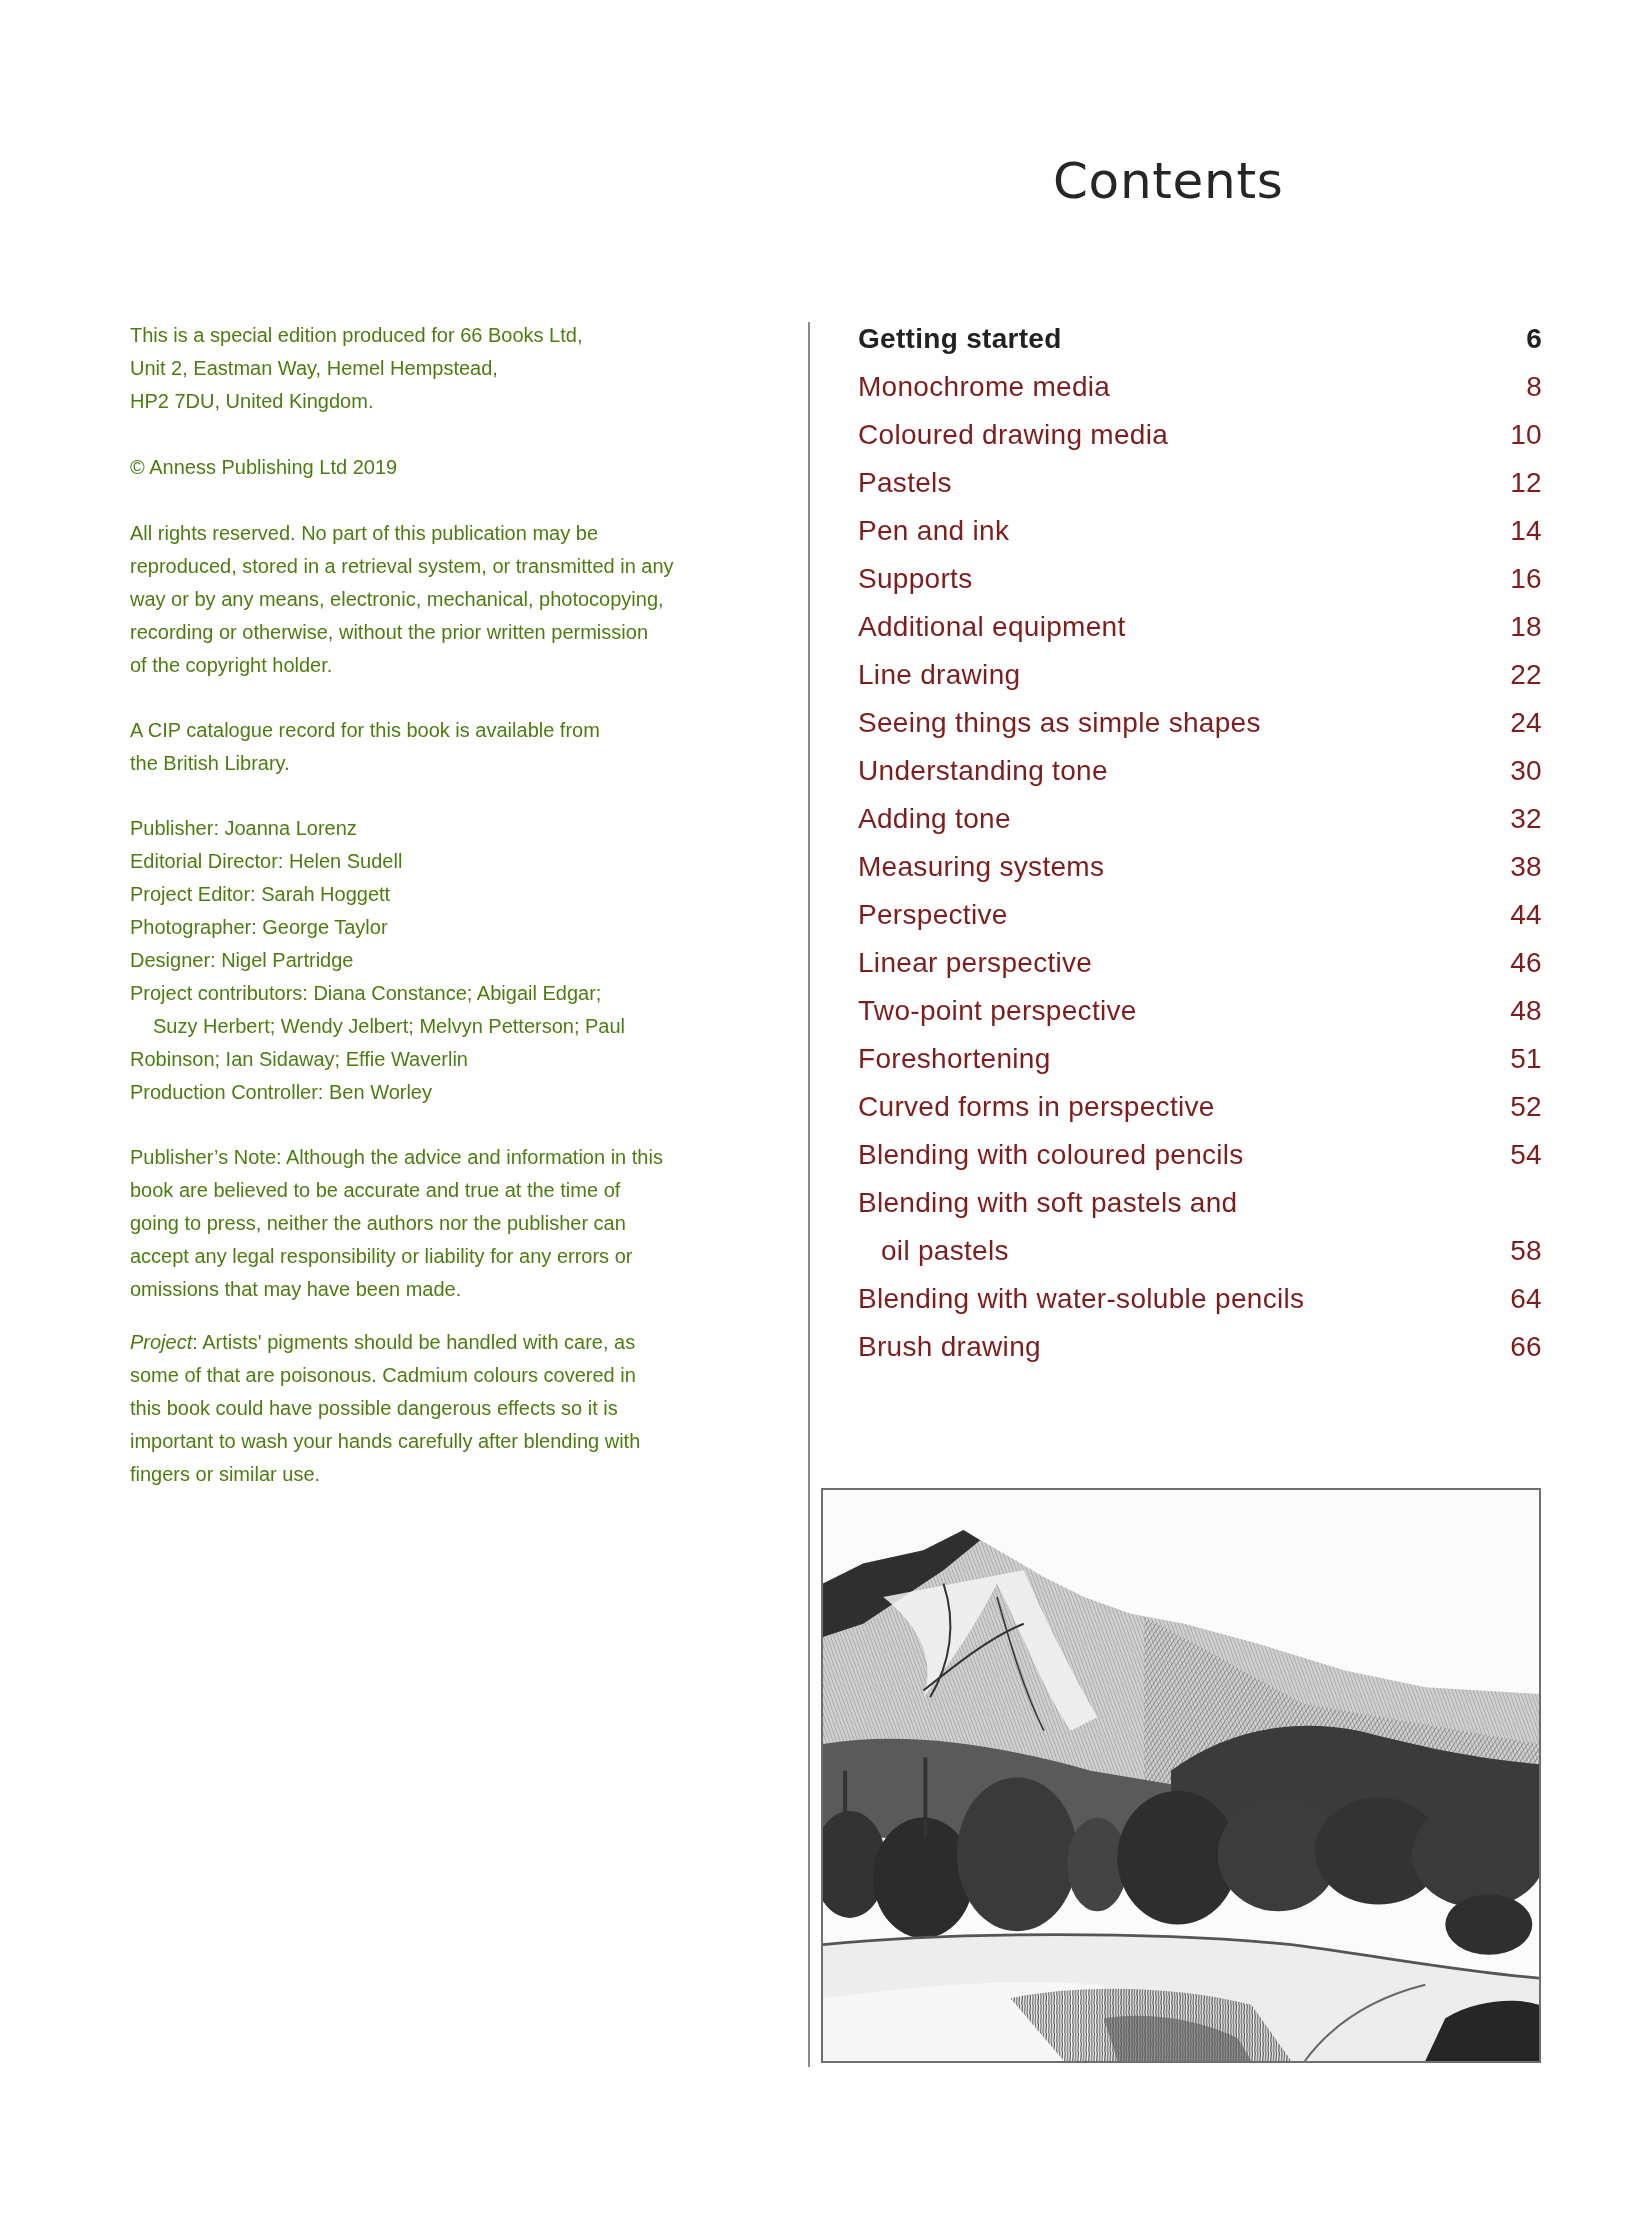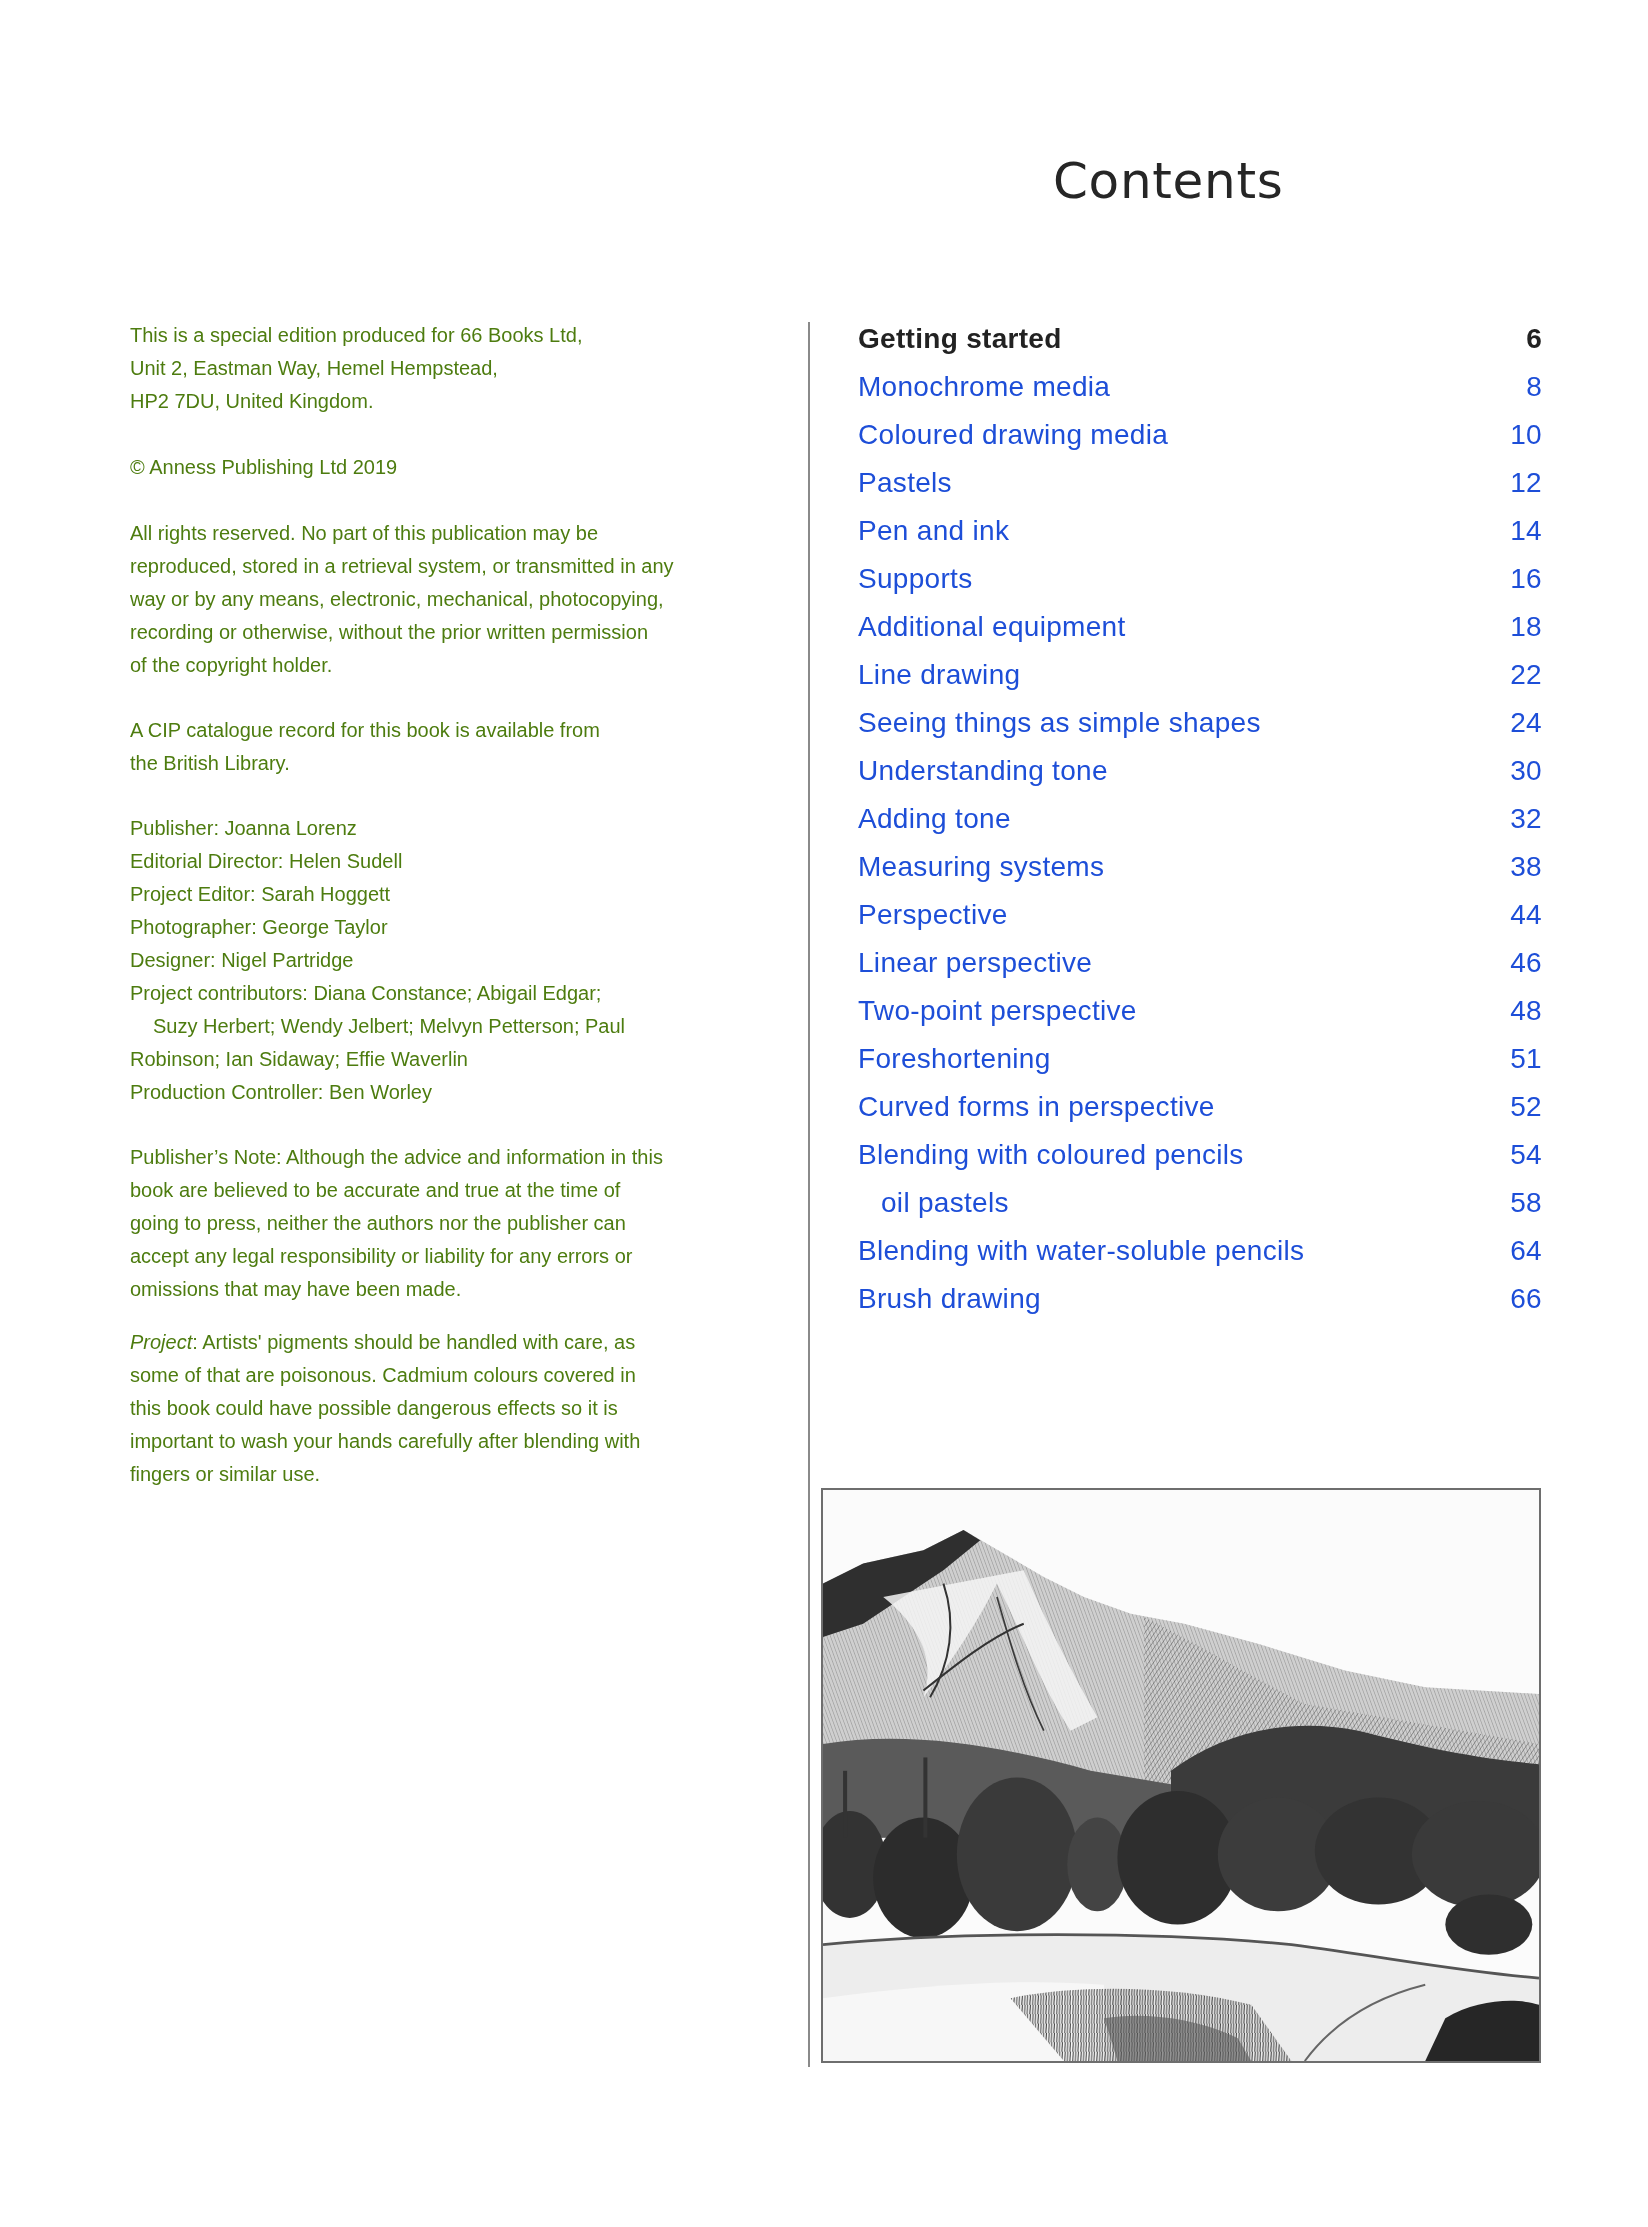--- a/index.html
+++ b/index.html
@@ -28,21 +28,21 @@
     position: absolute; left: 808px; top: 322px; width: 2px; height: 1745px;
     background: #8a8a8a;
   }
   .toc {
     position: absolute; left: 858px; top: 315px; width: 684px;
     margin: 0; padding: 0; list-style: none;
     font-family: Liberation Sans, sans-serif;
   }
   .toc-row {
     display: flex; justify-content: space-between; align-items: baseline;
-    height: 48px; font-size: 28px; color: #1d4ed8; letter-spacing: 0.3px;
+    height: 48px; font-size: 28px; color: #7f1d1d; letter-spacing: 0.3px;
   }
   .toc-row.bold { font-weight: bold; color: #222; }
   .toc-row.tall { height: auto; }
   .toc-row .title-wrap { display: block; line-height: 48px; }
   .toc-row .cont { display: block; padding-left: 23px; }
   .toc-row .num { text-align: right; line-height: 48px; }
   .artwork {
     position: absolute; left: 821px; top: 1488px; width: 720px; height: 575px;
     border: 2px solid #6e6e6e; box-sizing: border-box; background: #fafafa;
     overflow: hidden;
@@ -169,20 +169,21 @@
   <li class="toc-row">
       <span>Curved forms in perspective</span>
       <span class="num">52</span>
     </li>
   <li class="toc-row">
       <span>Blending with coloured pencils</span>
       <span class="num">54</span>
     </li>
   <li class="toc-row tall" style="align-items:flex-end;">
     <span class="title-wrap">
+      <span style="display:block;">Blending with soft pastels and</span>
       <span class="cont">oil pastels</span>
     </span>
     <span class="num">58</span>
   </li>
   <li class="toc-row">
       <span>Blending with water-soluble pencils</span>
       <span class="num">64</span>
     </li>
   <li class="toc-row">
       <span>Brush drawing</span>

